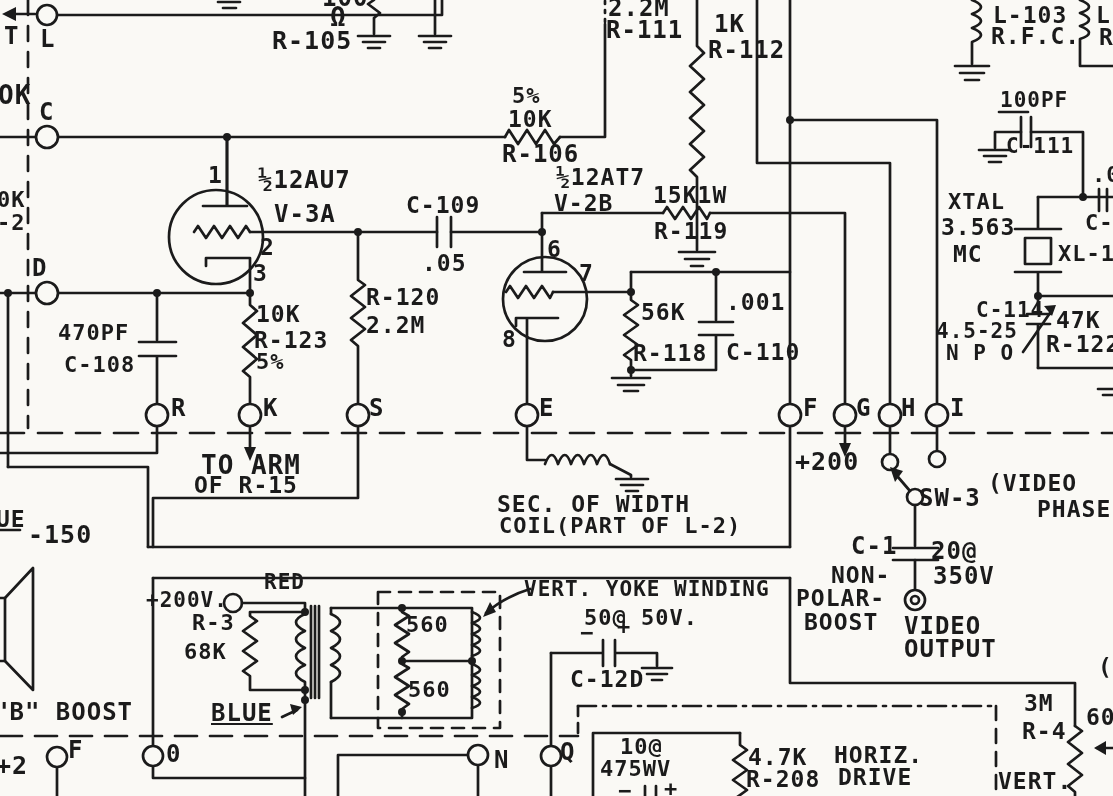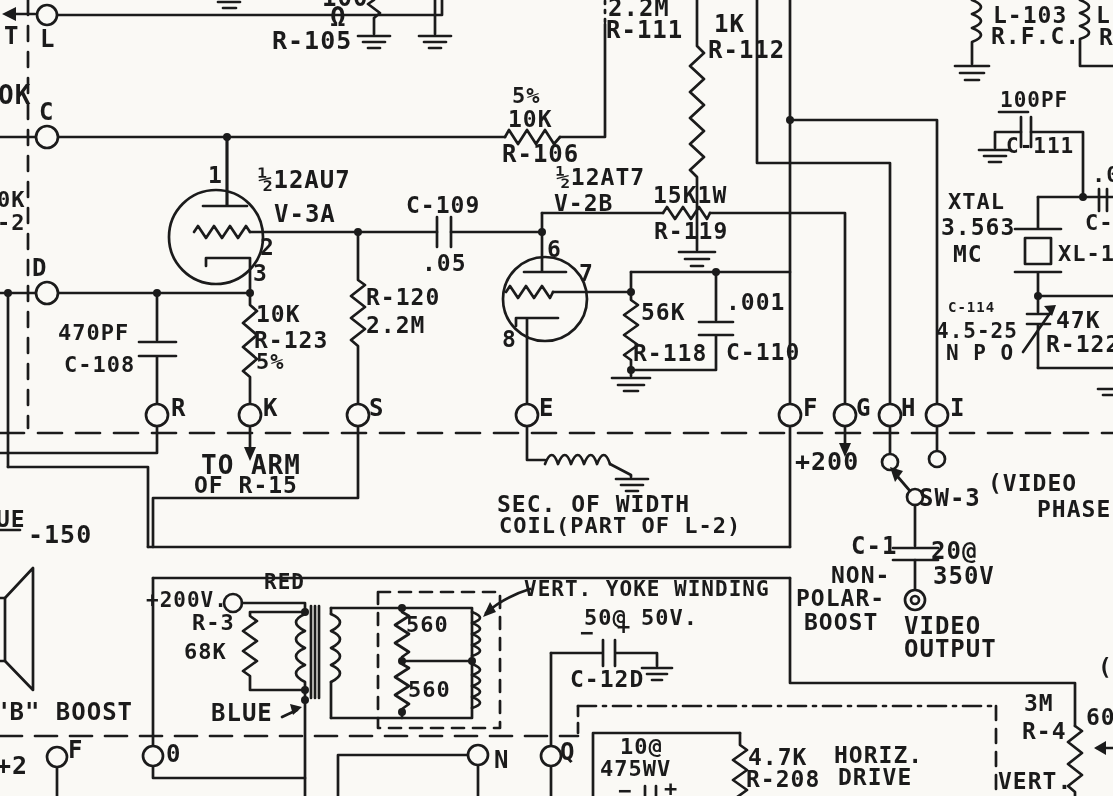--- a/index.html
+++ b/index.html
@@ -291,21 +291,21 @@
       <div class="lbl" style="left: 508px; top: 108px; font-size: 23px;">10K</div>
       <div class="lbl" style="left: 502px; top: 142px; font-size: 24px;">R-106</div>
       <div class="lbl" style="left: 1000px; top: 90px; font-size: 21px;">100PF</div>
       <div class="lbl" style="left: 1006px; top: 136px; font-size: 21px;">C-111</div>
       <div class="lbl" style="left: 1092px; top: 164px; font-size: 22px;">.0</div>
       <div class="lbl" style="left: 1085px; top: 212px; font-size: 22px;">C-</div>
       <div class="lbl" style="left: 948px; top: 191px; font-size: 22px;">XTAL</div>
       <div class="lbl" style="left: 941px; top: 216px; font-size: 23px;">3.563</div>
       <div class="lbl" style="left: 953px; top: 243px; font-size: 23px;">MC</div>
       <div class="lbl" style="left: 1058px; top: 243px; font-size: 22px;">XL-10</div>
-      <div class="lbl" style="left: 948px; top: 300px; font-size: 14px;">C-114</div>
+      <div class="lbl" style="left: 976px; top: 300px; font-size: 21px;">C-114</div>
       <div class="lbl" style="left: 936px; top: 321px; font-size: 21px;">4.5-25</div>
       <div class="lbl" style="left: 946px; top: 343px; font-size: 21px;">N P O</div>
       <div class="lbl" style="left: 1056px; top: 309px; font-size: 23px;">47K</div>
       <div class="lbl" style="left: 1046px; top: 333px; font-size: 23px;">R-122</div>
       <div class="lbl" style="left: 258px; top: 168px; font-size: 24px;">½12AU7</div>
       <div class="lbl" style="left: 274px; top: 202px; font-size: 24px;">V-3A</div>
       <div class="lbl" style="left: 208px; top: 164px; font-size: 23px;">1</div>
       <div class="lbl" style="left: 260px; top: 236px; font-size: 23px;">2</div>
       <div class="lbl" style="left: 253px; top: 262px; font-size: 23px;">3</div>
       <div class="lbl" style="left: 406px; top: 194px; font-size: 23px;">C-109</div>
@@ -357,21 +357,21 @@
       <div class="lbl" style="left: -6px; top: 700px; font-size: 24px;">"B" BOOST</div>
       <div class="lbl" style="left: -4px; top: 753px; font-size: 25px;">+2</div>
       <div class="lbl" style="left: 68px; top: 738px; font-size: 24px;">F</div>
       <div class="lbl" style="left: 166px; top: 742px; font-size: 24px;">0</div>
       <div class="lbl" style="left: 494px; top: 748px; font-size: 24px;">N</div>
       <div class="lbl" style="left: 560px; top: 740px; font-size: 24px;">Q</div>
       <div class="lbl" style="left: 146px; top: 590px; font-size: 21px;">+200V.</div>
       <div class="lbl" style="left: 264px; top: 572px; font-size: 21px;">RED</div>
       <div class="lbl" style="left: 192px; top: 612px; font-size: 22px;">R-3</div>
       <div class="lbl" style="left: 184px; top: 641px; font-size: 22px;">68K</div>
-      <div class="lbl" style="left: 211px; top: 701px; font-size: 24px;">BLUE</div>
+      <div class="lbl" style="left: 211px; top: 701px; font-size: 24px; text-decoration: underline;">BLUE</div>
       <div class="lbl" style="left: 406px; top: 614px; font-size: 22px;">560</div>
       <div class="lbl" style="left: 408px; top: 679px; font-size: 22px;">560</div>
       <div class="lbl" style="left: 524px; top: 579px; font-size: 21px;">VERT. YOKE WINDING</div>
       <div class="lbl" style="left: 584px; top: 607px; font-size: 22px;">50@ 50V.</div>
       <div class="lbl" style="left: 580px; top: 622px; font-size: 22px;">−</div>
       <div class="lbl" style="left: 617px; top: 616px; font-size: 22px;">+</div>
       <div class="lbl" style="left: 570px; top: 668px; font-size: 23px;">C-12D</div>
       <div class="lbl" style="left: 620px; top: 736px; font-size: 22px;">10@</div>
       <div class="lbl" style="left: 600px; top: 758px; font-size: 22px;">475WV</div>
       <div class="lbl" style="left: 618px; top: 780px; font-size: 22px;">−</div>

